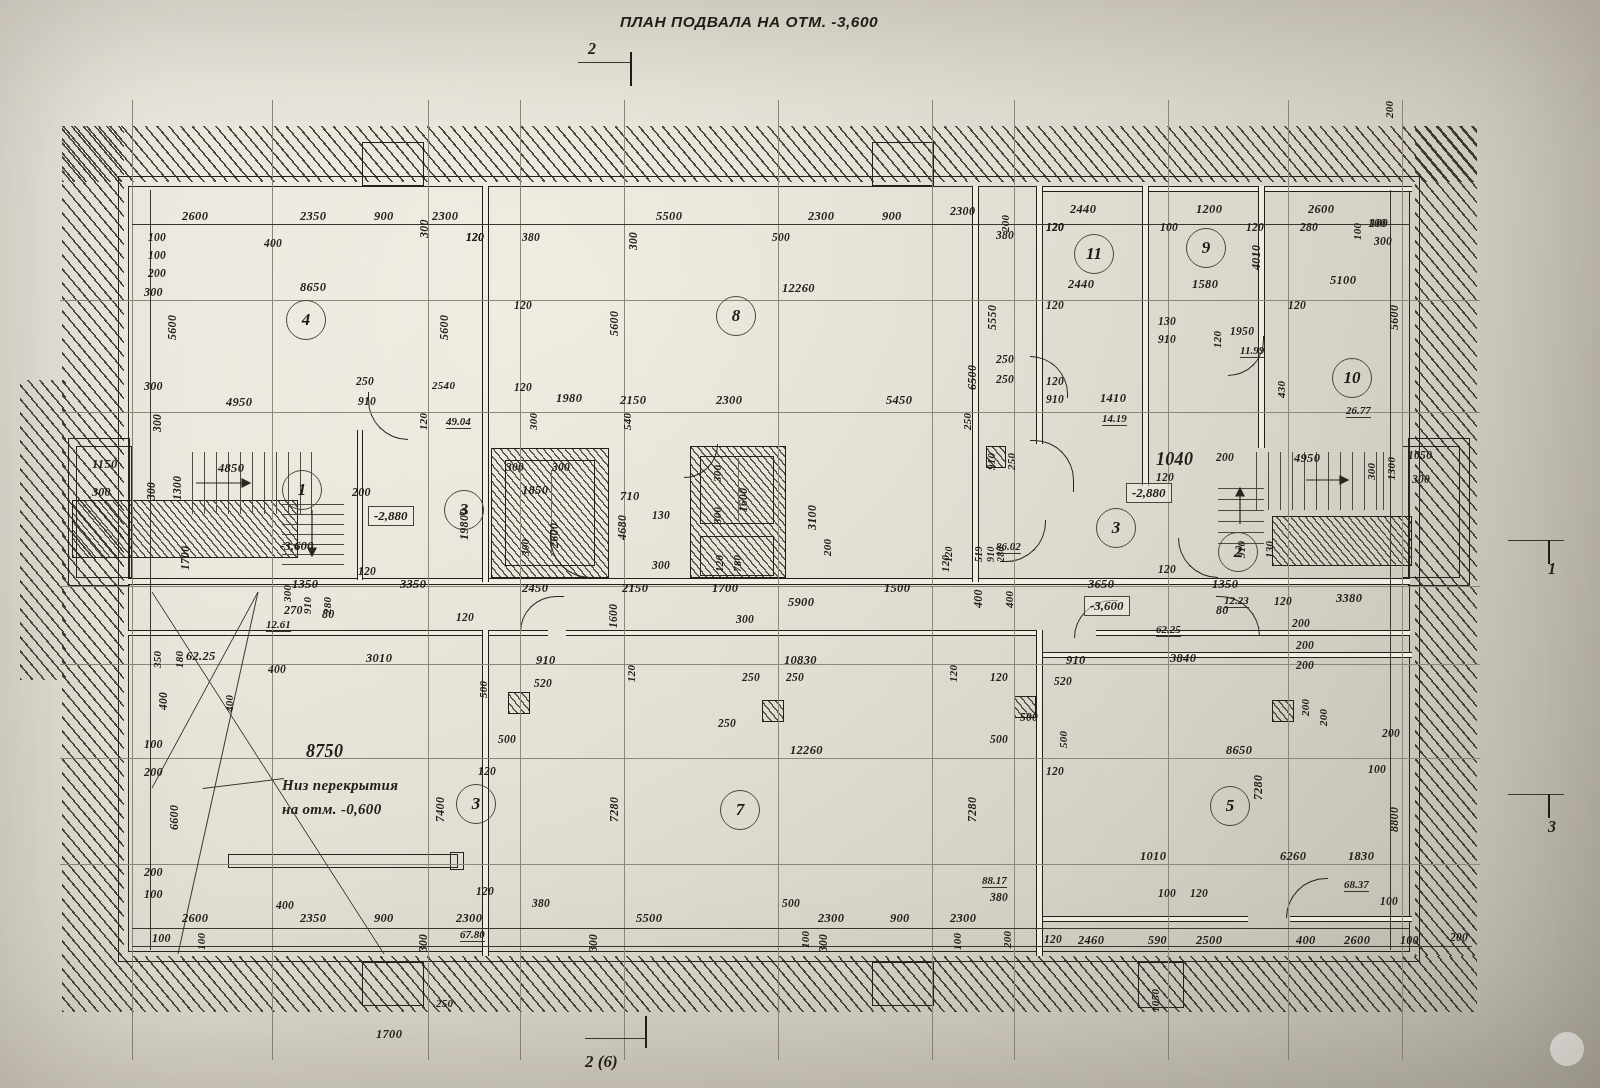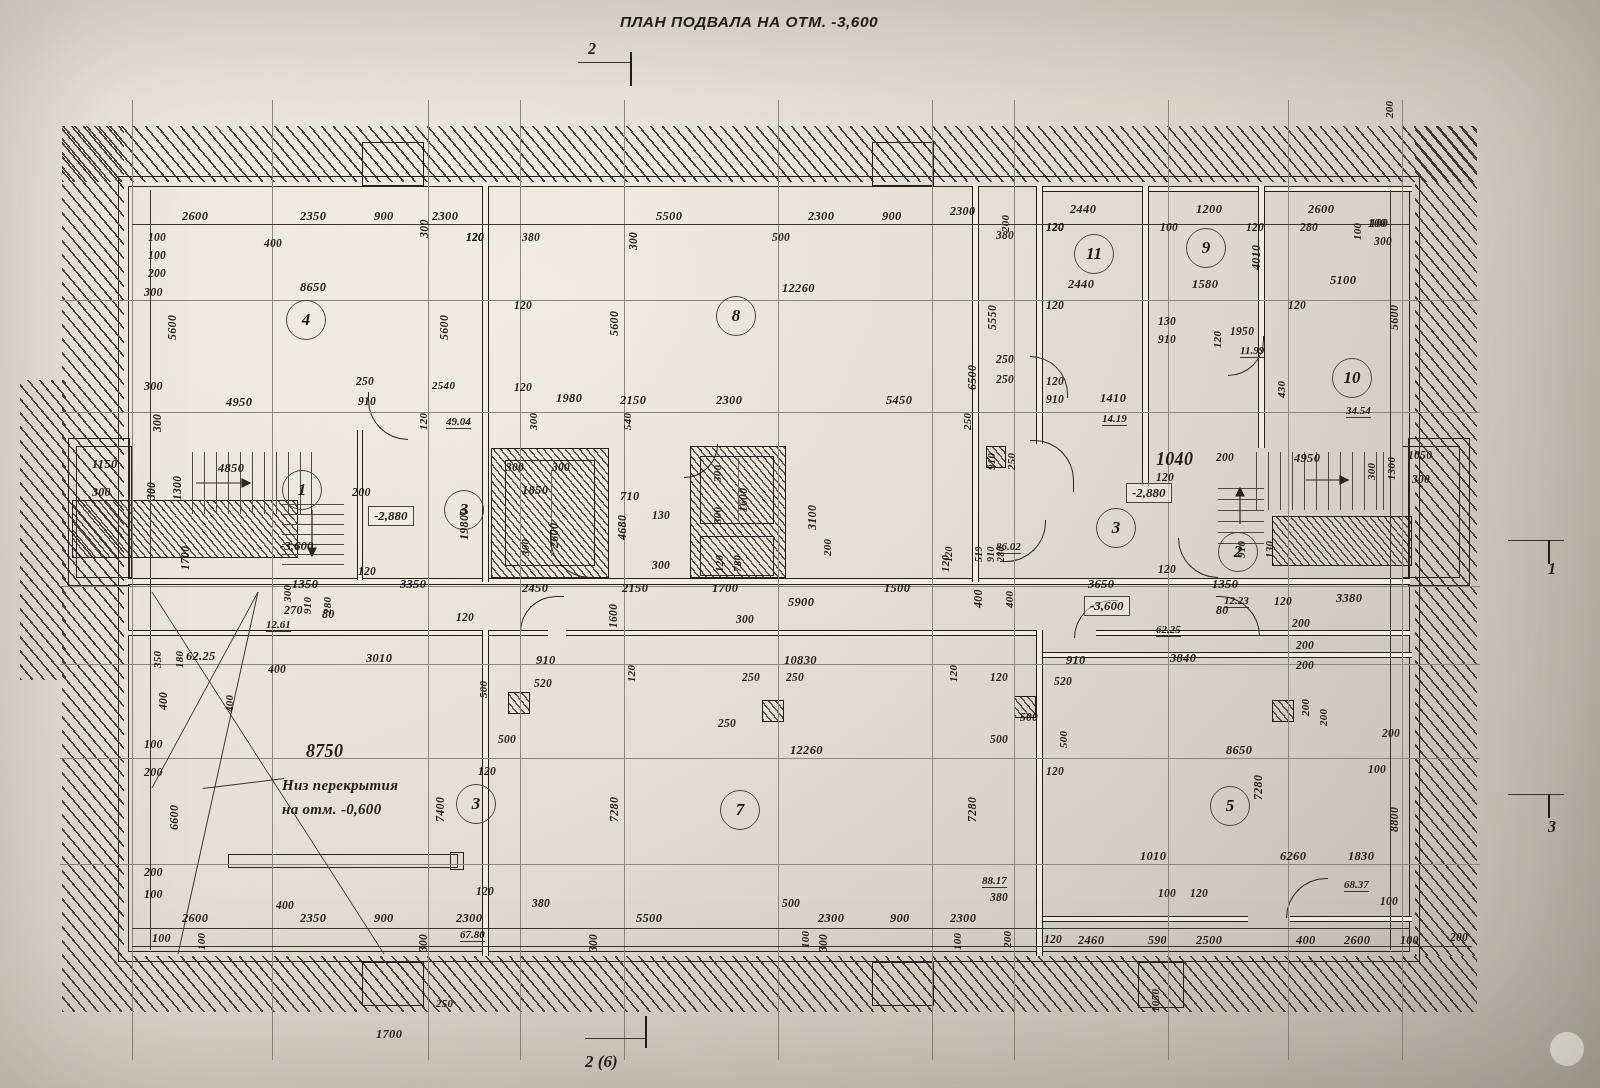--- a/index.html
+++ b/index.html
@@ -278,21 +278,21 @@
 <div class="room" style="left:720px;top:790px;">7</div>
 <div class="room" style="left:1210px;top:786px;">5</div>
 
 <div class="area" style="left:446px;top:415px;">49.04</div>
 <div class="area" style="left:266px;top:618px;">12.61</div>
 <div class="area" style="left:460px;top:928px;">67.80</div>
 <div class="area" style="left:1102px;top:412px;">14.19</div>
 <div class="area" style="left:996px;top:540px;">86.02</div>
 <div class="area" style="left:1156px;top:623px;">62.25</div>
 <div class="area" style="left:1240px;top:344px;">11.99</div>
-<div class="area" style="left:1346px;top:404px;">34.54</div>
+<div class="area" style="left:1346px;top:404px;">26.77</div>
 <div class="area" style="left:1224px;top:594px;">12.23</div>
 <div class="area" style="left:982px;top:874px;">88.17</div>
 <div class="area" style="left:1344px;top:878px;">68.37</div>
 
 <div class="elev" style="left:280px;top:538px;border:none;background:none;padding:0;">-3,600</div>
 <div class="elev" style="left:368px;top:506px;">-2,880</div>
 <div class="elev" style="left:1126px;top:483px;">-2,880</div>
 <div class="elev" style="left:1084px;top:596px;">-3,600</div>
 
 <div class="lbl" style="left:282px;top:778px;font-size:15px;">Низ перекрытия</div>

